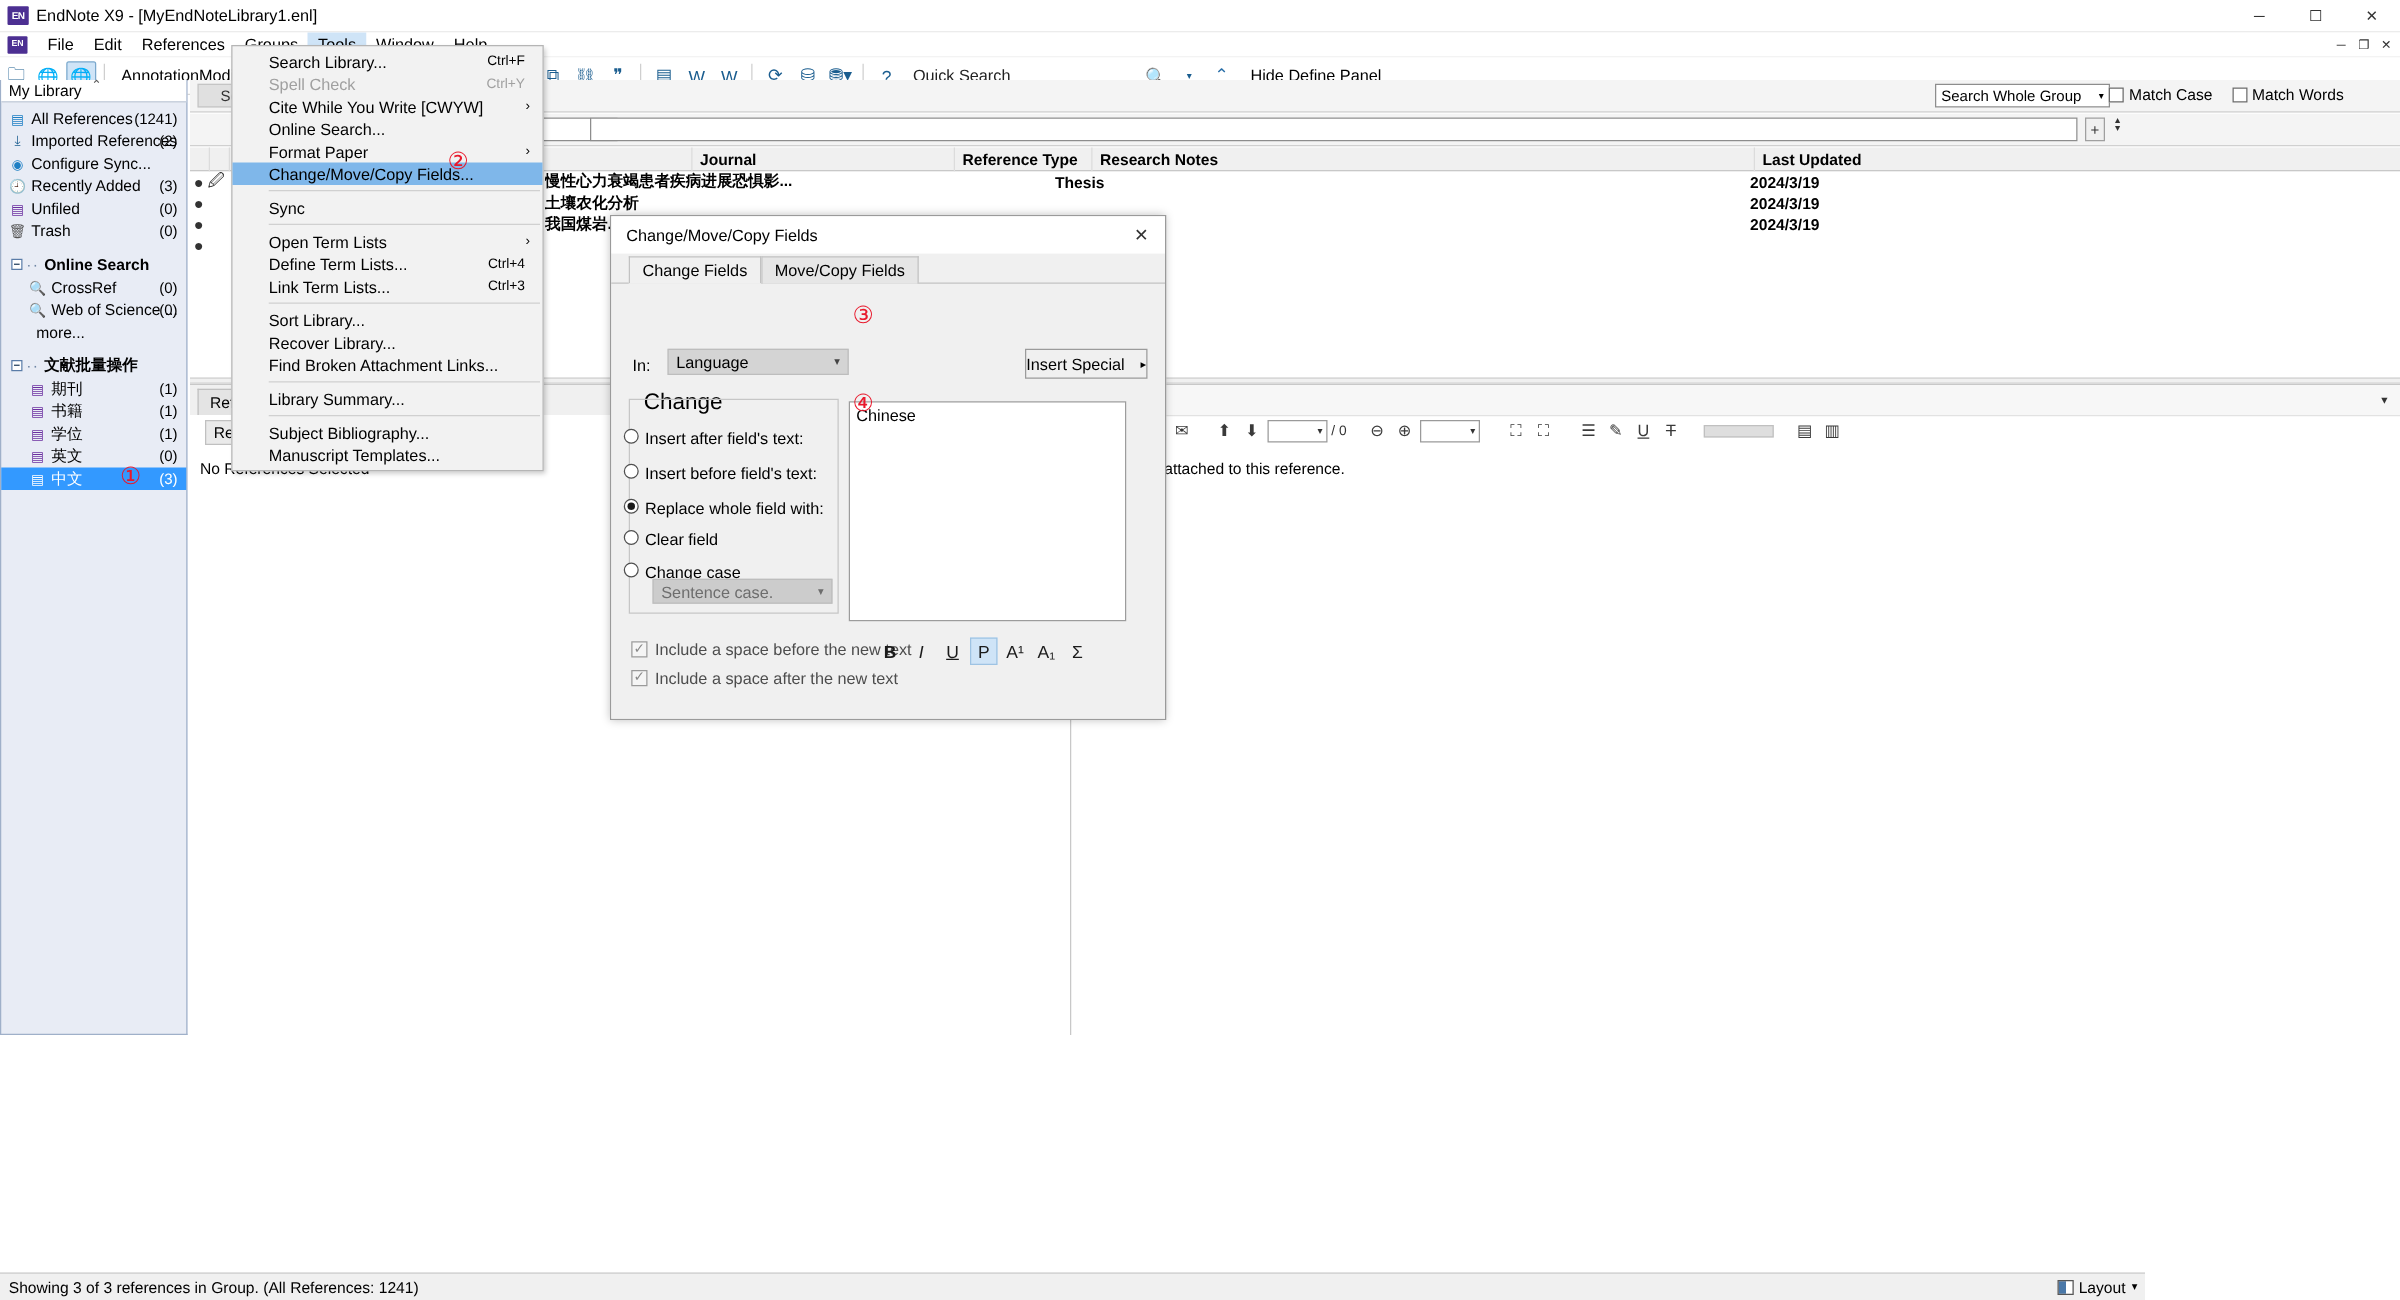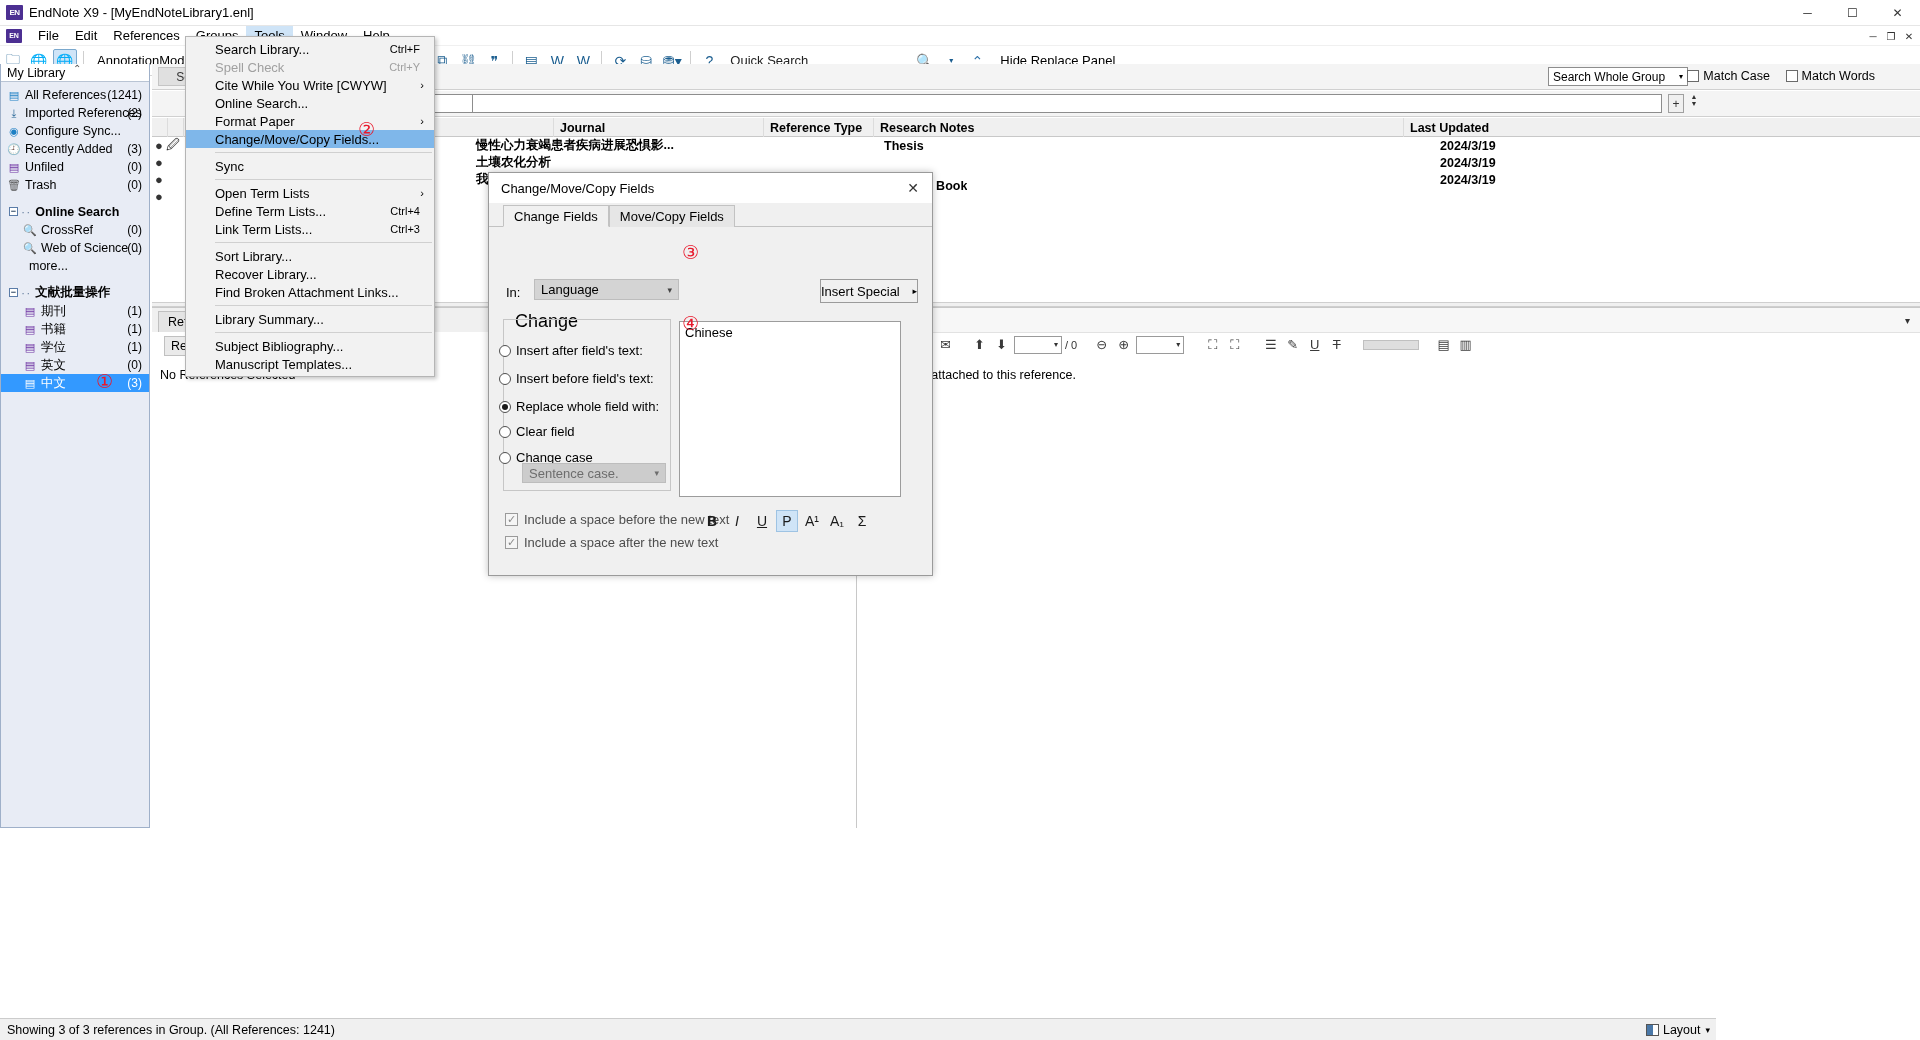--- a/index.html
+++ b/index.html
@@ -171,21 +171,21 @@
     position:absolute; left:0; top:54px; width:1768px; height:19px;
     background:#f0f0f0; border-bottom:1px solid #c8c8c8; display:flex; font-size:12.5px;
   }
   .th {
     height:19px; display:flex;align-items:center; padding-left:6px;
     border-right:1px solid #dcdcdc; font-weight:bold; color:#000; position:relative;
   }
   .tbl-body { position:absolute; left:0; top:73px; width:1768px; height:165px; }
   .trow { height:17px; display:flex; align-items:center; font-size:12.5px; position:relative; }
   .dot { width:14px; text-align:center; color:#333; font-size:13px; }
-  .cell { position:absolute; white-space:nowrap; overflow:hidden;padding-left:40px; }
+  .cell { position:absolute; white-space:nowrap; overflow:hidden; }
   .bold { font-weight:bold; }
 
   .mid-divider {
     position:absolute; left:0; top:238px; width:1768px; height:5px; background:#f0f0f0;
     border-top:1px solid #cfcfcf; border-bottom:1px solid #cfcfcf;
   }
 
   
   .ref-panel {
     position:absolute; left:0; top:243px; width:705px; height:521px;
@@ -291,21 +291,21 @@
   .insert-special .a { margin-left:6px; font-size:9px; }
 
   .group-change {
     position:absolute; left:14px; top:116px; width:168px; height:172px;
     border:1px solid #c6c6c6;
   }
   .group-legend {
     position:absolute; left:22px; top:108px; background:#f0f0f0; padding:0 4px; font-size:18px;
   }
   .radio-row {
-    position:absolute; left:10px; font-size:13px; display:flex; align-items:center;
+    position:absolute; left:10px; font-size:13px; display:flex; 
   }
   .radio {
     width:12px;height:12px;border:1px solid #4f4f4f;border-radius:50%;
     background:#fff;margin-right:5px;display:inline-flex;align-items:center;justify-content:center;
   }
   .radio.on::after { content:''; width:6px;height:6px;border-radius:50%;background:#1a1a1a; }
   .case-select {
     position:absolute; left:33px; top:260px; width:144px; height:20px;
     background:#cccccc; border:1px solid #bdbdbd; display:flex;align-items:center;
     justify-content:space-between; padding:0 6px; font-size:13px; color:#6d6d6d;
@@ -401,21 +401,21 @@
     <div class="tb-btn">⟳</div>
     <div class="tb-btn">⛁</div>
     <div class="tb-btn">⛃▾</div>
     <div class="tb-sep"></div>
     <div class="tb-btn">?</div>
     <div class="quick-search">Quick Search</div>
     <div class="qs-box"></div>
     <div class="tb-btn">🔍</div>
     <div class="tb-btn" style="font-size:8px;">▾</div>
     <div class="tb-btn" style="color:#2a6fa8;">⌃</div>
-    <div class="hide-panel">Hide Replace Panel</div>
+    <div class="hide-panel">Hide Define Panel</div>
   </div>
 
   <div class="sidebar">
     <div class="lib-header">
       <span>My Library</span>
       <span class="caret">⌃</span>
     </div>
     <div class="side-list">
 
       <div class="side-row">

